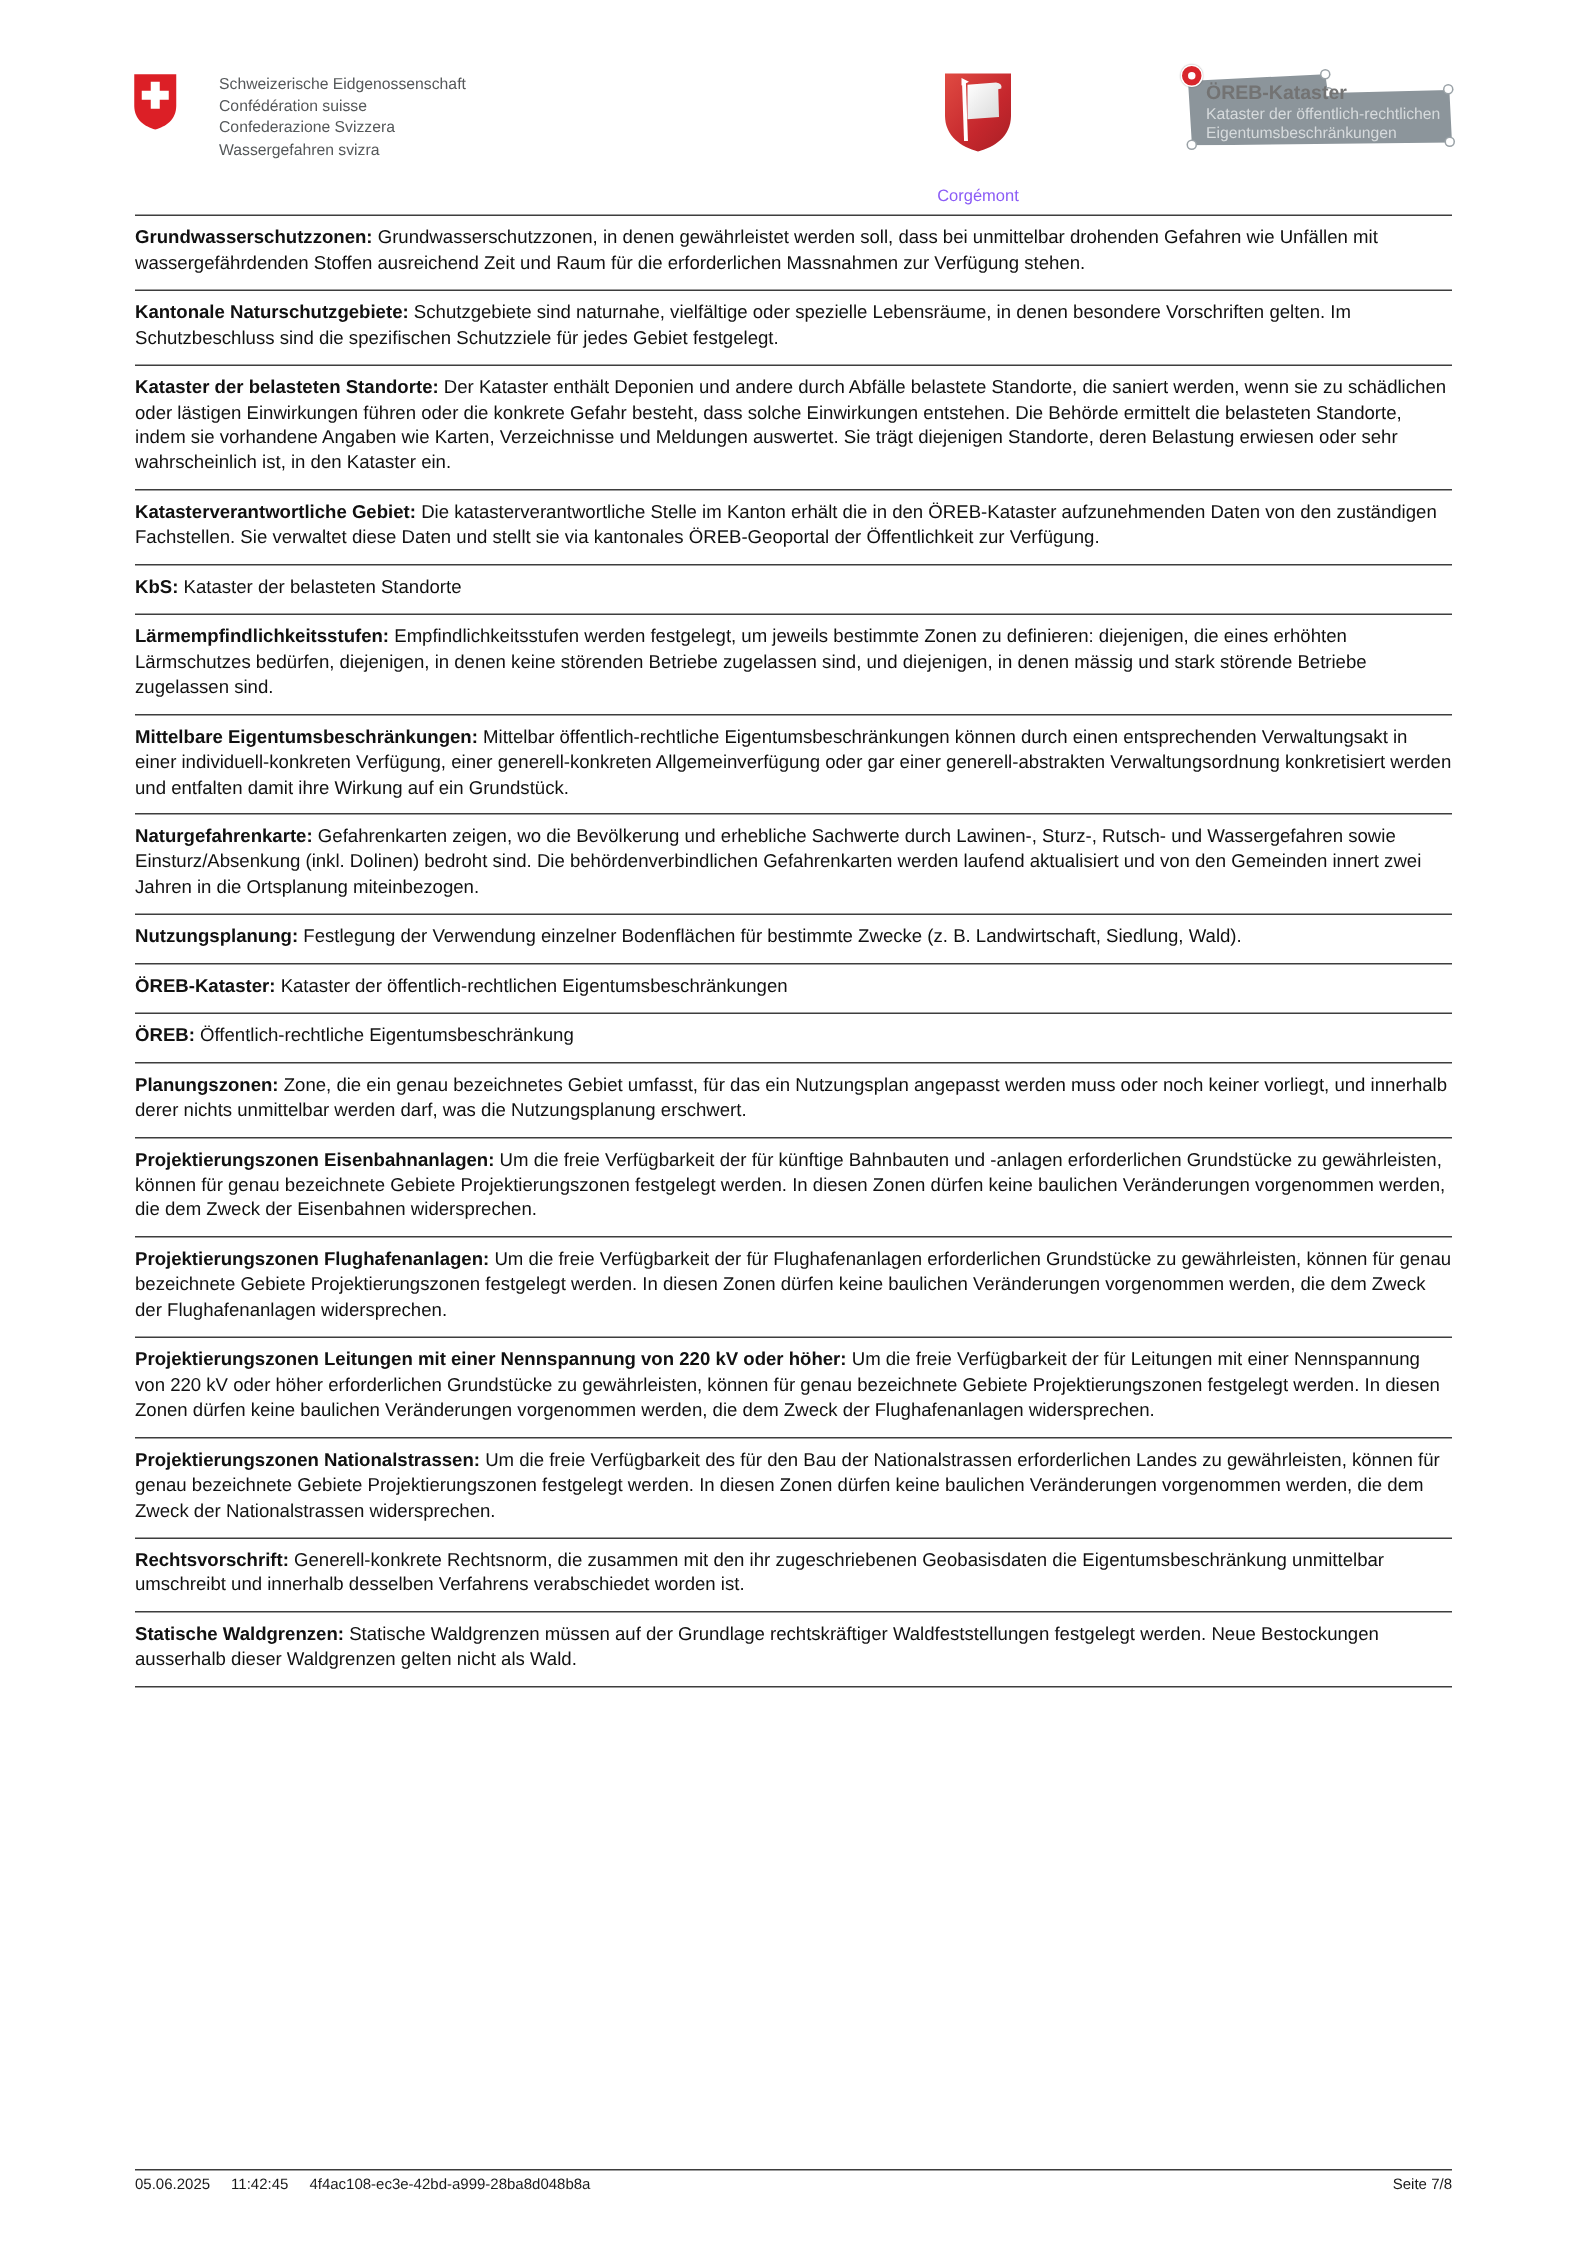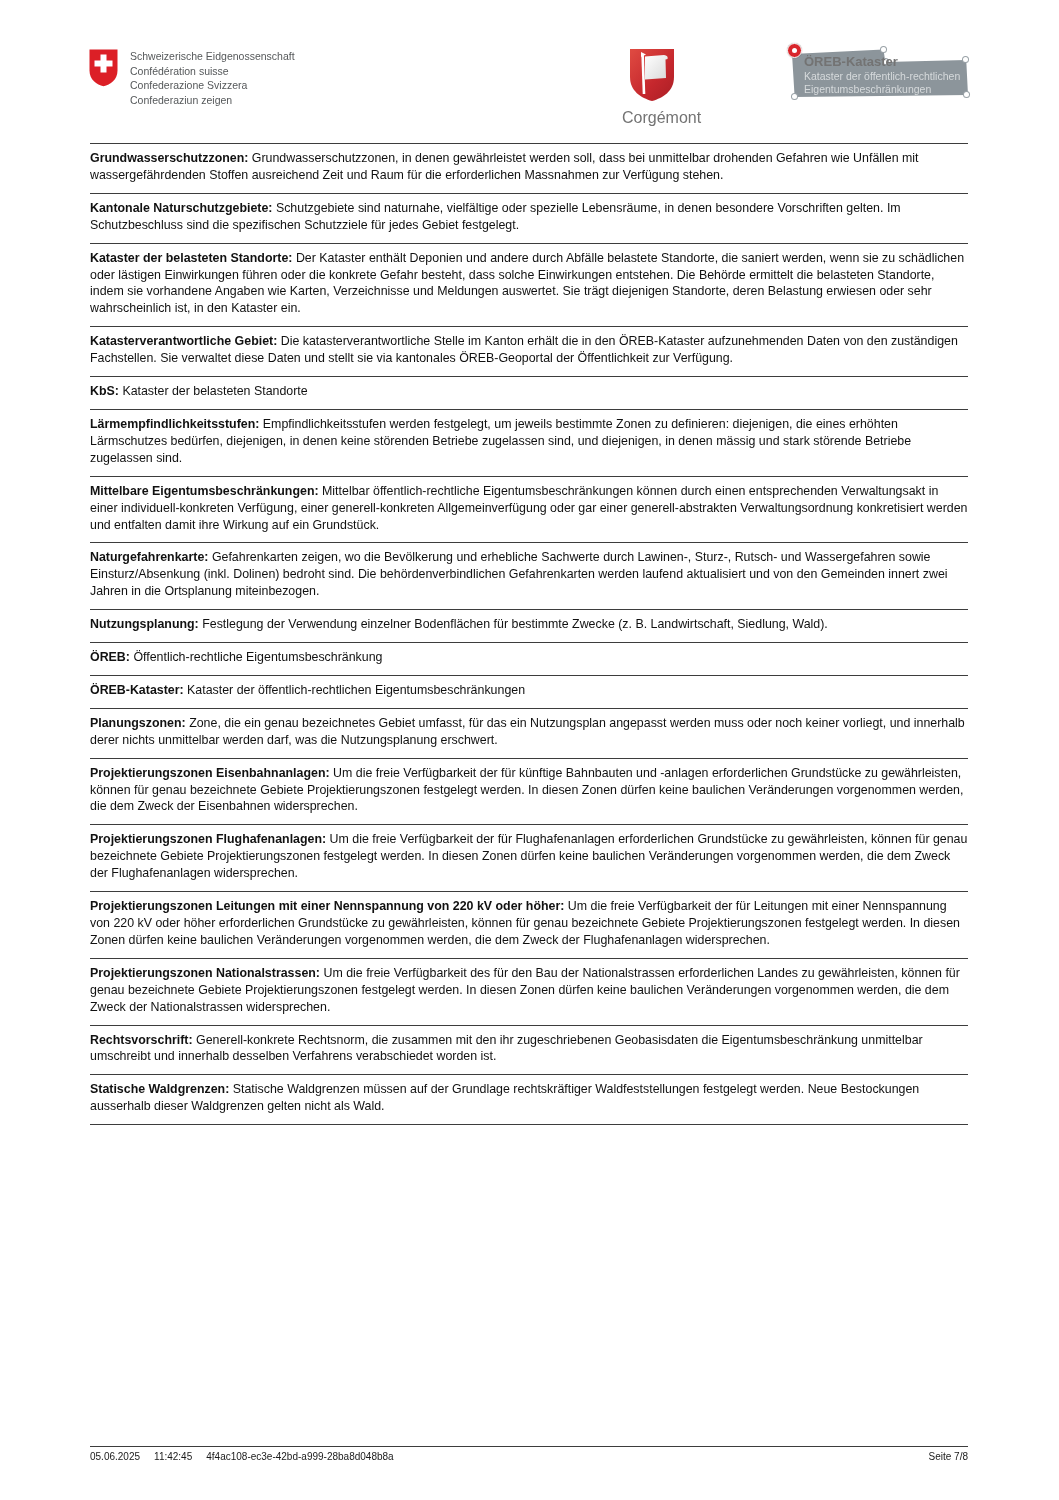--- a/index.html
+++ b/index.html
@@ -3,28 +3,28 @@
 <meta charset="utf-8">
 <style>
   html,body{margin:0;padding:0;}
   body{
     width:1059px;height:1500px;position:relative;background:#ffffff;
     font-family:"Liberation Sans","DejaVu Sans",sans-serif;color:#111;
     overflow:hidden;
   }
   
   .header{position:absolute;top:0;left:0;width:100%;height:140px;}
-  .confed{position:absolute;top:48px;left:88px;display:flex;gap:11px;}
+  .confed{position:absolute;top:48px;left:88px;display:flex;gap:27px;}
   .confed-text{font-size:10.5px;line-height:14.5px;color:#55585a;padding-top:1px;}
   .bern{position:absolute;top:44px;left:388px;}
   .bern-row{display:flex;gap:20px;}
   .bern-text{font-size:10px;font-weight:bold;color:#1a1a1a;line-height:14px;padding-top:14px;}
   .bern-bar{width:46px;height:4px;background:#d8232a;margin-top:7px;margin-left:1px;}
   .corgemont{position:absolute;top:47px;left:622px;width:60px;text-align:center;}
-  .corgemont-name{font-size:16px;color:#737373;margin-top:4px;}
+  .corgemont-name{font-size:11px;color:#8b5cf6;margin-top:20px;}
   
   .oereb{position:absolute;top:47px;left:792px;width:176px;height:50px;}
   .oereb-shape{
     position:absolute;inset:0;background:#8c959b;
     clip-path:polygon(0% 14%,52% 5%,53% 30%,99% 26%,100% 96%,1.5% 100%);
   }
   .oereb-dot{position:absolute;width:5px;height:5px;border-radius:50%;background:#fff;box-shadow:0 0 0 1px #9aa2a7;}
   .oereb-marker{position:absolute;left:-5px;top:-4px;width:13px;height:13px;border-radius:50%;
     background:#d8262c;border:1.5px solid #fff;box-shadow:0 0 1px rgba(0,0,0,.4);}
   .oereb-marker::after{content:"";position:absolute;left:4px;top:4px;width:5px;height:5px;border-radius:50%;background:#fff;}
@@ -51,21 +51,21 @@
       <svg width="31" height="39" viewBox="0 0 31 39">
         <path d="M1.5,1.5 h28 v21 c0,9.5 -7.2,14 -14,15.8 C8.7,36.5 1.5,32 1.5,22.5 z" fill="#dc1f26"></path>
         <rect x="12.5" y="6.5" width="6" height="18" fill="#ffffff"></rect>
         <rect x="6.5" y="12.5" width="18" height="6" fill="#ffffff"></rect>
       </svg>
     </span>
     <div class="confed-text">
       <div>Schweizerische Eidgenossenschaft</div>
       <div>Confédération suisse</div>
       <div>Confederazione Svizzera</div>
-      <div>Confederaziun zeigen</div>
+      <div>Wassergefahren svizra</div>
     </div>
   </div>
 
 
   <div class="corgemont">
     <span>
       <svg width="48" height="58" viewBox="0 0 48 58" style="margin:0 auto;">
         <defs>
           <linearGradient id="shieldRed" x1="0" y1="0" x2="1" y2="1">
             <stop offset="0" stop-color="#e04b42"></stop>
@@ -115,23 +115,23 @@
   <div class="entry"><span class="term">KbS:</span> <span class="def">Kataster der belasteten Standorte</span></div>
 
   <div class="entry"><span class="term">Lärmempfindlichkeitsstufen:</span> <span class="def">Empfindlichkeitsstufen werden festgelegt, um jeweils bestimmte Zonen zu definieren: diejenigen, die eines erhöhten Lärmschutzes bedürfen, diejenigen, in denen keine störenden Betriebe zugelassen sind, und diejenigen, in denen mässig und stark störende Betriebe zugelassen sind.</span></div>
 
   <div class="entry"><span class="term">Mittelbare Eigentumsbeschränkungen:</span> <span class="def">Mittelbar öffentlich-rechtliche Eigentumsbeschränkungen können durch einen entsprechenden Verwaltungsakt in einer individuell-konkreten Verfügung, einer generell-konkreten Allgemeinverfügung oder gar einer generell-abstrakten Verwaltungsordnung konkretisiert werden und entfalten damit ihre Wirkung auf ein Grundstück.</span></div>
 
   <div class="entry"><span class="term">Naturgefahrenkarte:</span> <span class="def">Gefahrenkarten zeigen, wo die Bevölkerung und erhebliche Sachwerte durch Lawinen-, Sturz-, Rutsch- und Wassergefahren sowie Einsturz/Absenkung (inkl. Dolinen) bedroht sind. Die behördenverbindlichen Gefahrenkarten werden laufend aktualisiert und von den Gemeinden innert zwei Jahren in die Ortsplanung miteinbezogen.</span></div>
 
   <div class="entry"><span class="term">Nutzungsplanung:</span> <span class="def">Festlegung der Verwendung einzelner Bodenflächen für bestimmte Zwecke (z. B. Landwirtschaft, Siedlung, Wald).</span></div>
 
+  <div class="entry"><span class="term">ÖREB-Kataster:</span> <span class="def">Kataster der öffentlich-rechtlichen Eigentumsbeschränkungen</span></div>
+
   <div class="entry"><span class="term">ÖREB:</span> <span class="def">Öffentlich-rechtliche Eigentumsbeschränkung</span></div>
-
-  <div class="entry"><span class="term">ÖREB-Kataster:</span> <span class="def">Kataster der öffentlich-rechtlichen Eigentumsbeschränkungen</span></div>
 
   <div class="entry"><span class="term">Planungszonen:</span> <span class="def">Zone, die ein genau bezeichnetes Gebiet umfasst, für das ein Nutzungsplan angepasst werden muss oder noch keiner vorliegt, und innerhalb derer nichts unmittelbar werden darf, was die Nutzungsplanung erschwert.</span></div>
 
   <div class="entry"><span class="term">Projektierungszonen Eisenbahnanlagen:</span> <span class="def">Um die freie Verfügbarkeit der für künftige Bahnbauten und -anlagen erforderlichen Grundstücke zu gewährleisten, können für genau bezeichnete Gebiete Projektierungszonen festgelegt werden. In diesen Zonen dürfen keine baulichen Veränderungen vorgenommen werden, die dem Zweck der Eisenbahnen widersprechen.</span></div>
 
   <div class="entry"><span class="term">Projektierungszonen Flughafenanlagen:</span> <span class="def">Um die freie Verfügbarkeit der für Flughafenanlagen erforderlichen Grundstücke zu gewährleisten, können für genau bezeichnete Gebiete Projektierungszonen festgelegt werden. In diesen Zonen dürfen keine baulichen Veränderungen vorgenommen werden, die dem Zweck der Flughafenanlagen widersprechen.</span></div>
 
   <div class="entry"><span class="term">Projektierungszonen Leitungen mit einer Nennspannung von 220 kV oder höher:</span> <span class="def">Um die freie Verfügbarkeit der für Leitungen mit einer Nennspannung von 220 kV oder höher erforderlichen Grundstücke zu gewährleisten, können für genau bezeichnete Gebiete Projektierungszonen festgelegt werden. In diesen Zonen dürfen keine baulichen Veränderungen vorgenommen werden, die dem Zweck der Flughafenanlagen widersprechen.</span></div>
 
   <div class="entry"><span class="term">Projektierungszonen Nationalstrassen:</span> <span class="def">Um die freie Verfügbarkeit des für den Bau der Nationalstrassen erforderlichen Landes zu gewährleisten, können für genau bezeichnete Gebiete Projektierungszonen festgelegt werden. In diesen Zonen dürfen keine baulichen Veränderungen vorgenommen werden, die dem Zweck der Nationalstrassen widersprechen.</span></div>

